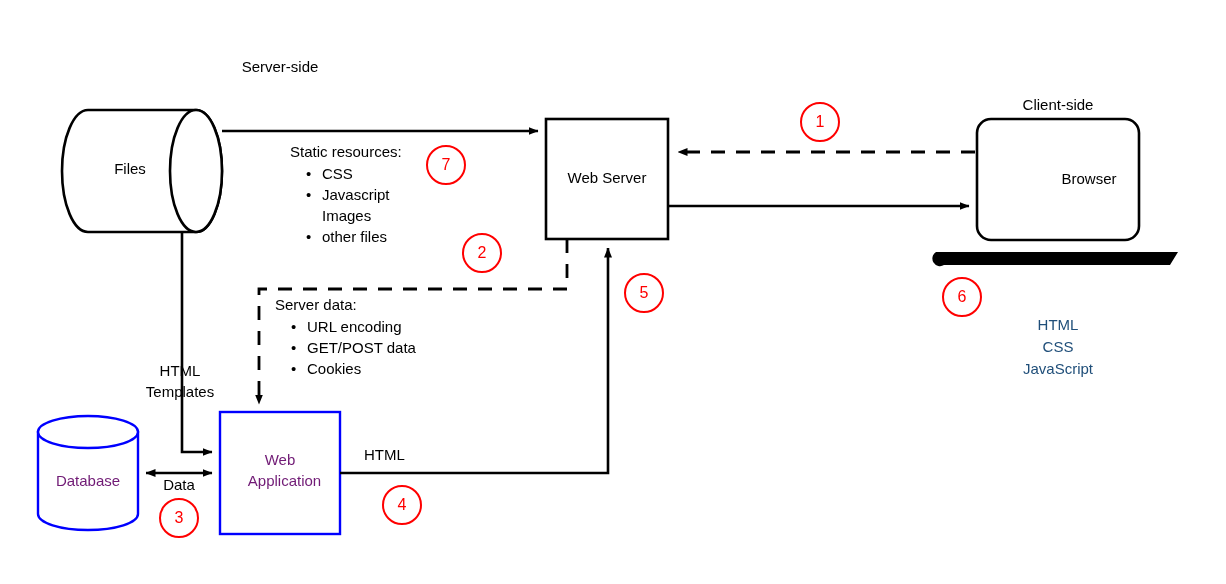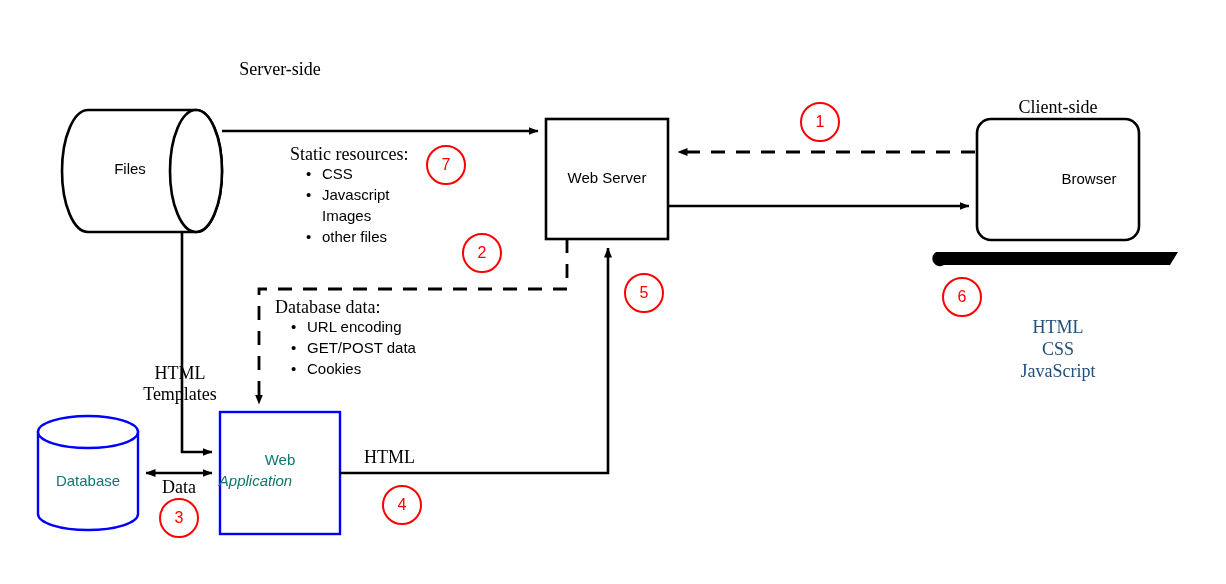--- a/index.html
+++ b/index.html
@@ -19,31 +19,31 @@
   }
   #diagram-svg {
     position: absolute;
     left: 0;
     top: 0;
     width: 1226px;
     height: 584px;
   }
   .lbl {
     position: absolute;
-    font-family: Liberation Serif, serif;
-    font-size: 18px;
+    font-family: Liberation Sans, sans-serif;
+    font-size: 15px;
     color: #000000;
     white-space: nowrap;
     line-height: 1.25;
   }
   .lbl-center {
     text-align: center;
   }
   .blue-text {
-    color: #0f766e;
+    color: #701a75;
   }
   .navy-text {
     color: #1f4e79;
     text-align: center;
     line-height: 1.45;
   }
   .red-num {
     position: absolute;
     width: 40px;
     height: 40px;
@@ -139,33 +139,33 @@
 
   <div class="node-title" style="left:64px; top:160px; width:132px;">Files</div>
 
   <div class="node-title" style="left:546px; top:169px; width:122px;">Web Server</div>
 
   <div class="node-title" style="left:1008px; top:170px; width:162px;">Browser</div>
 
   <div class="node-title blue-text" style="left:38px; top:472px; width:100px;">Database</div>
 
   <div class="node-title blue-text" style="left:220px; top:451px; width:120px;">Web</div>
-  <div class="node-title blue-text" style="left:207px; top:472px; width:97px;font-style:italic;">Application</div>
+  <div class="node-title blue-text" style="left:236px; top:472px; width:97px;">Application</div>
 
 
 
   <div class="lbl" style="left:290px; top:143px;">Static resources:</div>
   <ul class="bullet-list" style="left:302px; top:163px;">
     <li class="bullet">CSS</li>
     <li class="bullet">Javascript</li>
     <li>Images</li>
     <li class="bullet">other files</li>
   </ul>
 
-  <div class="lbl" style="left:275px; top:296px;">Database data:</div>
+  <div class="lbl" style="left:275px; top:296px;">Server data:</div>
   <ul class="bullet-list" style="left:287px; top:316px;">
     <li class="bullet">URL encoding</li>
     <li class="bullet">GET/POST data</li>
     <li class="bullet">Cookies</li>
   </ul>
 
   <div class="lbl lbl-center" style="left:125px; top:362px; width:110px;">HTML</div>
   <div class="lbl lbl-center" style="left:125px; top:383px; width:110px;">Templates</div>
 
   <div class="lbl lbl-center" style="left:148px; top:476px; width:62px;">Data</div>

